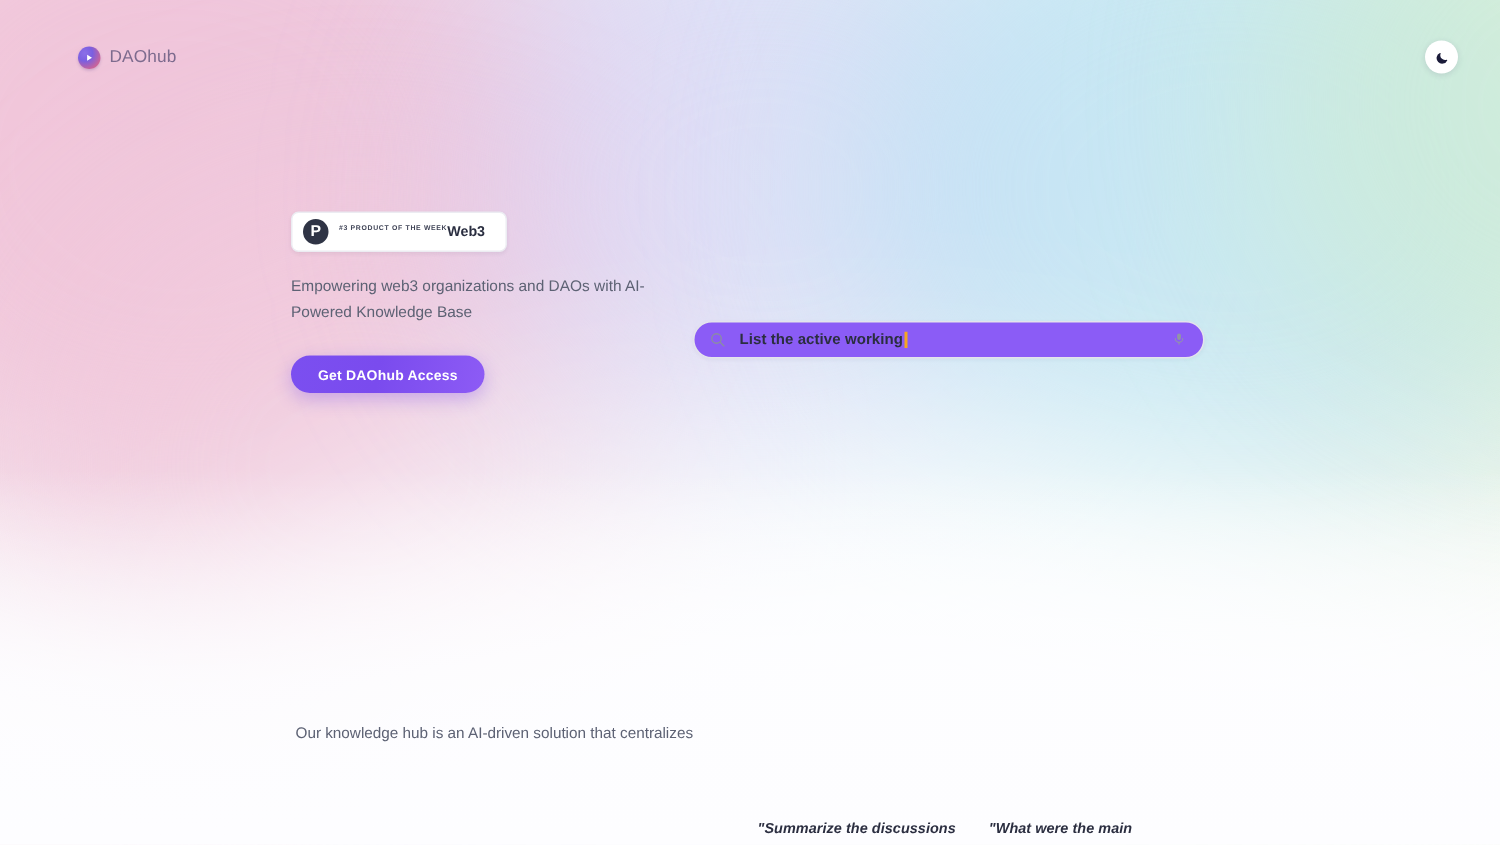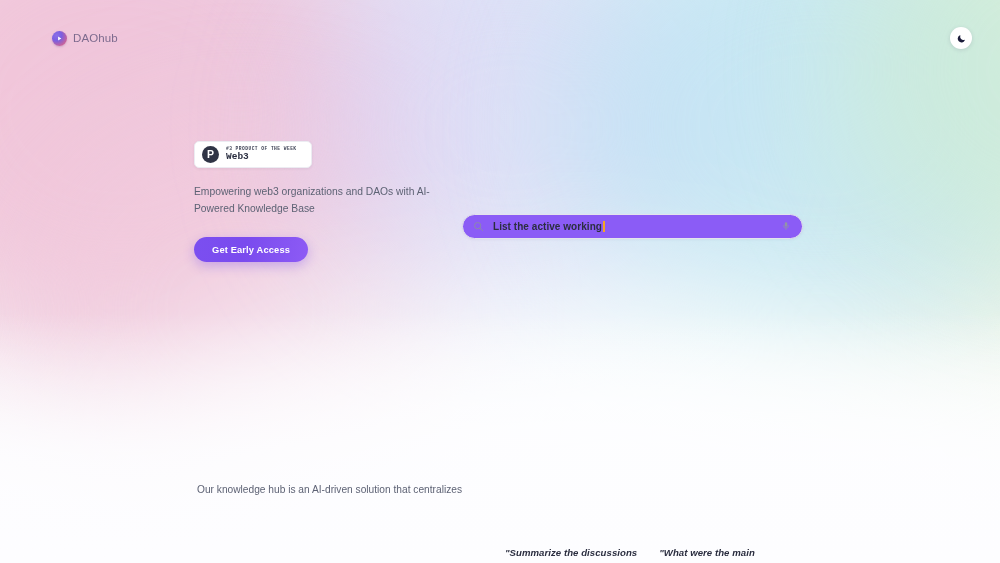--- a/index.html
+++ b/index.html
@@ -82,21 +82,21 @@
     padding:4px 14px 4px 7px; cursor:pointer;
     box-shadow:0 1px 3px rgba(35,31,62,.07);
   }
   .ph-logo{
     width:17px; height:17px; border-radius:50%;
     background:#2f3445; color:#ffffff;
     display:flex; align-items:center; justify-content:center;
     font-size:10.5px; font-weight:700; font-family:"Liberation Sans",sans-serif;
     line-height:1;
   }
-  .ph-texts{ display:flex; flex-direction:column; gap:0px;font-family:Liberation Mono, monospace; }
+  .ph-texts{ display:flex; gap:0px; }
   .ph-kicker{
     font-size:4.6px; letter-spacing:.45px; font-weight:700;
     color:#3f4356; text-transform:uppercase; line-height:1.1;
   }
   .ph-title{ font-size:9.5px; font-weight:700; color:#2a2e40; line-height:1.25; }
 
   .hero-h1{
     margin-top:14px;
     font-size:22.5px; line-height:1.16; font-weight:700;
     letter-spacing:-.5px; color:#1b1c3a; width:246px;
@@ -199,21 +199,21 @@
       <span class="ph-logo">P</span>
       <span class="ph-texts">
         <span class="ph-kicker">#3 PRODUCT OF THE WEEK</span>
         <span class="ph-title">Web3</span>
       </span>
     </div>
 
 
     <p class="hero-sub">Empowering web3 organizations and DAOs with AI-Powered Knowledge Base</p>
 
-    <button class="cta">Get Early Access</button>
+    <button class="cta">Get DAOhub Access</button>
 
   </div>
 
   <div class="searchbar">
     <span class="search-ico">
       <svg width="11" height="11" viewBox="0 0 16 16" aria-hidden="true">
         <circle cx="6.8" cy="6.8" r="4.6" fill="none" stroke="#8b8f9e" stroke-width="1.25"></circle>
         <line x1="10.3" y1="10.3" x2="14" y2="14" stroke="#8b8f9e" stroke-width="1.25" stroke-linecap="round"></line>
       </svg>
     </span>

